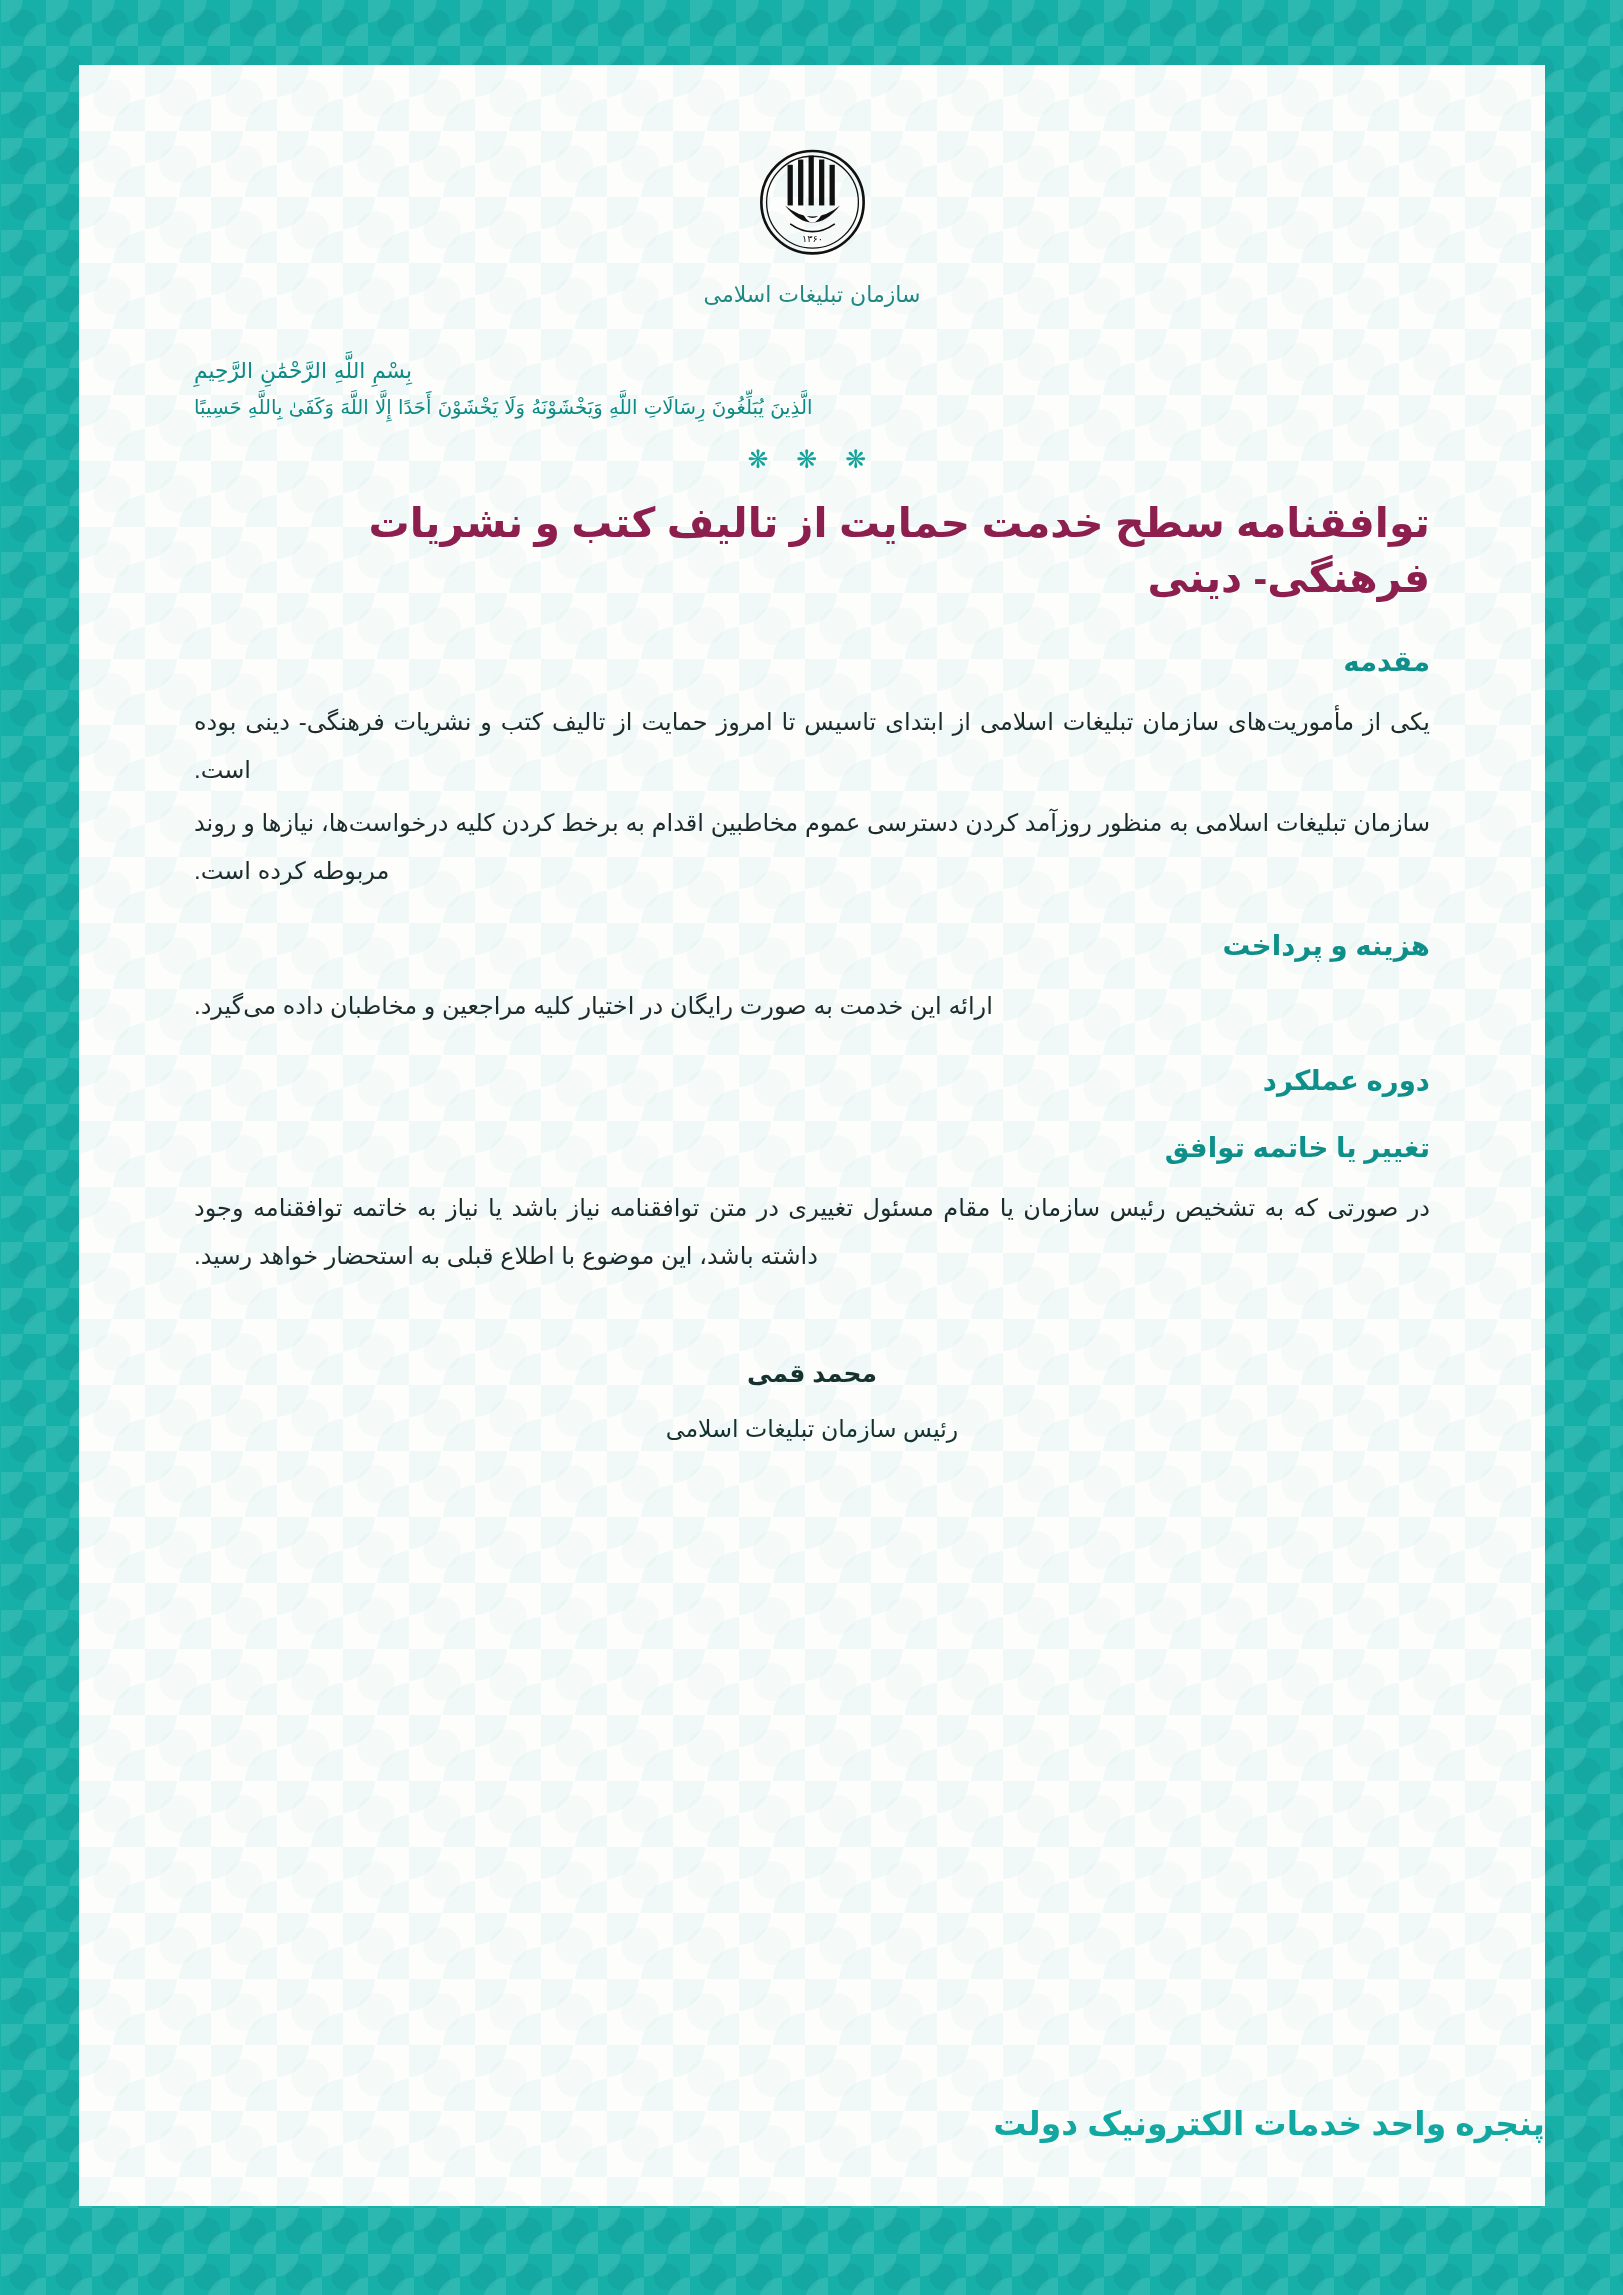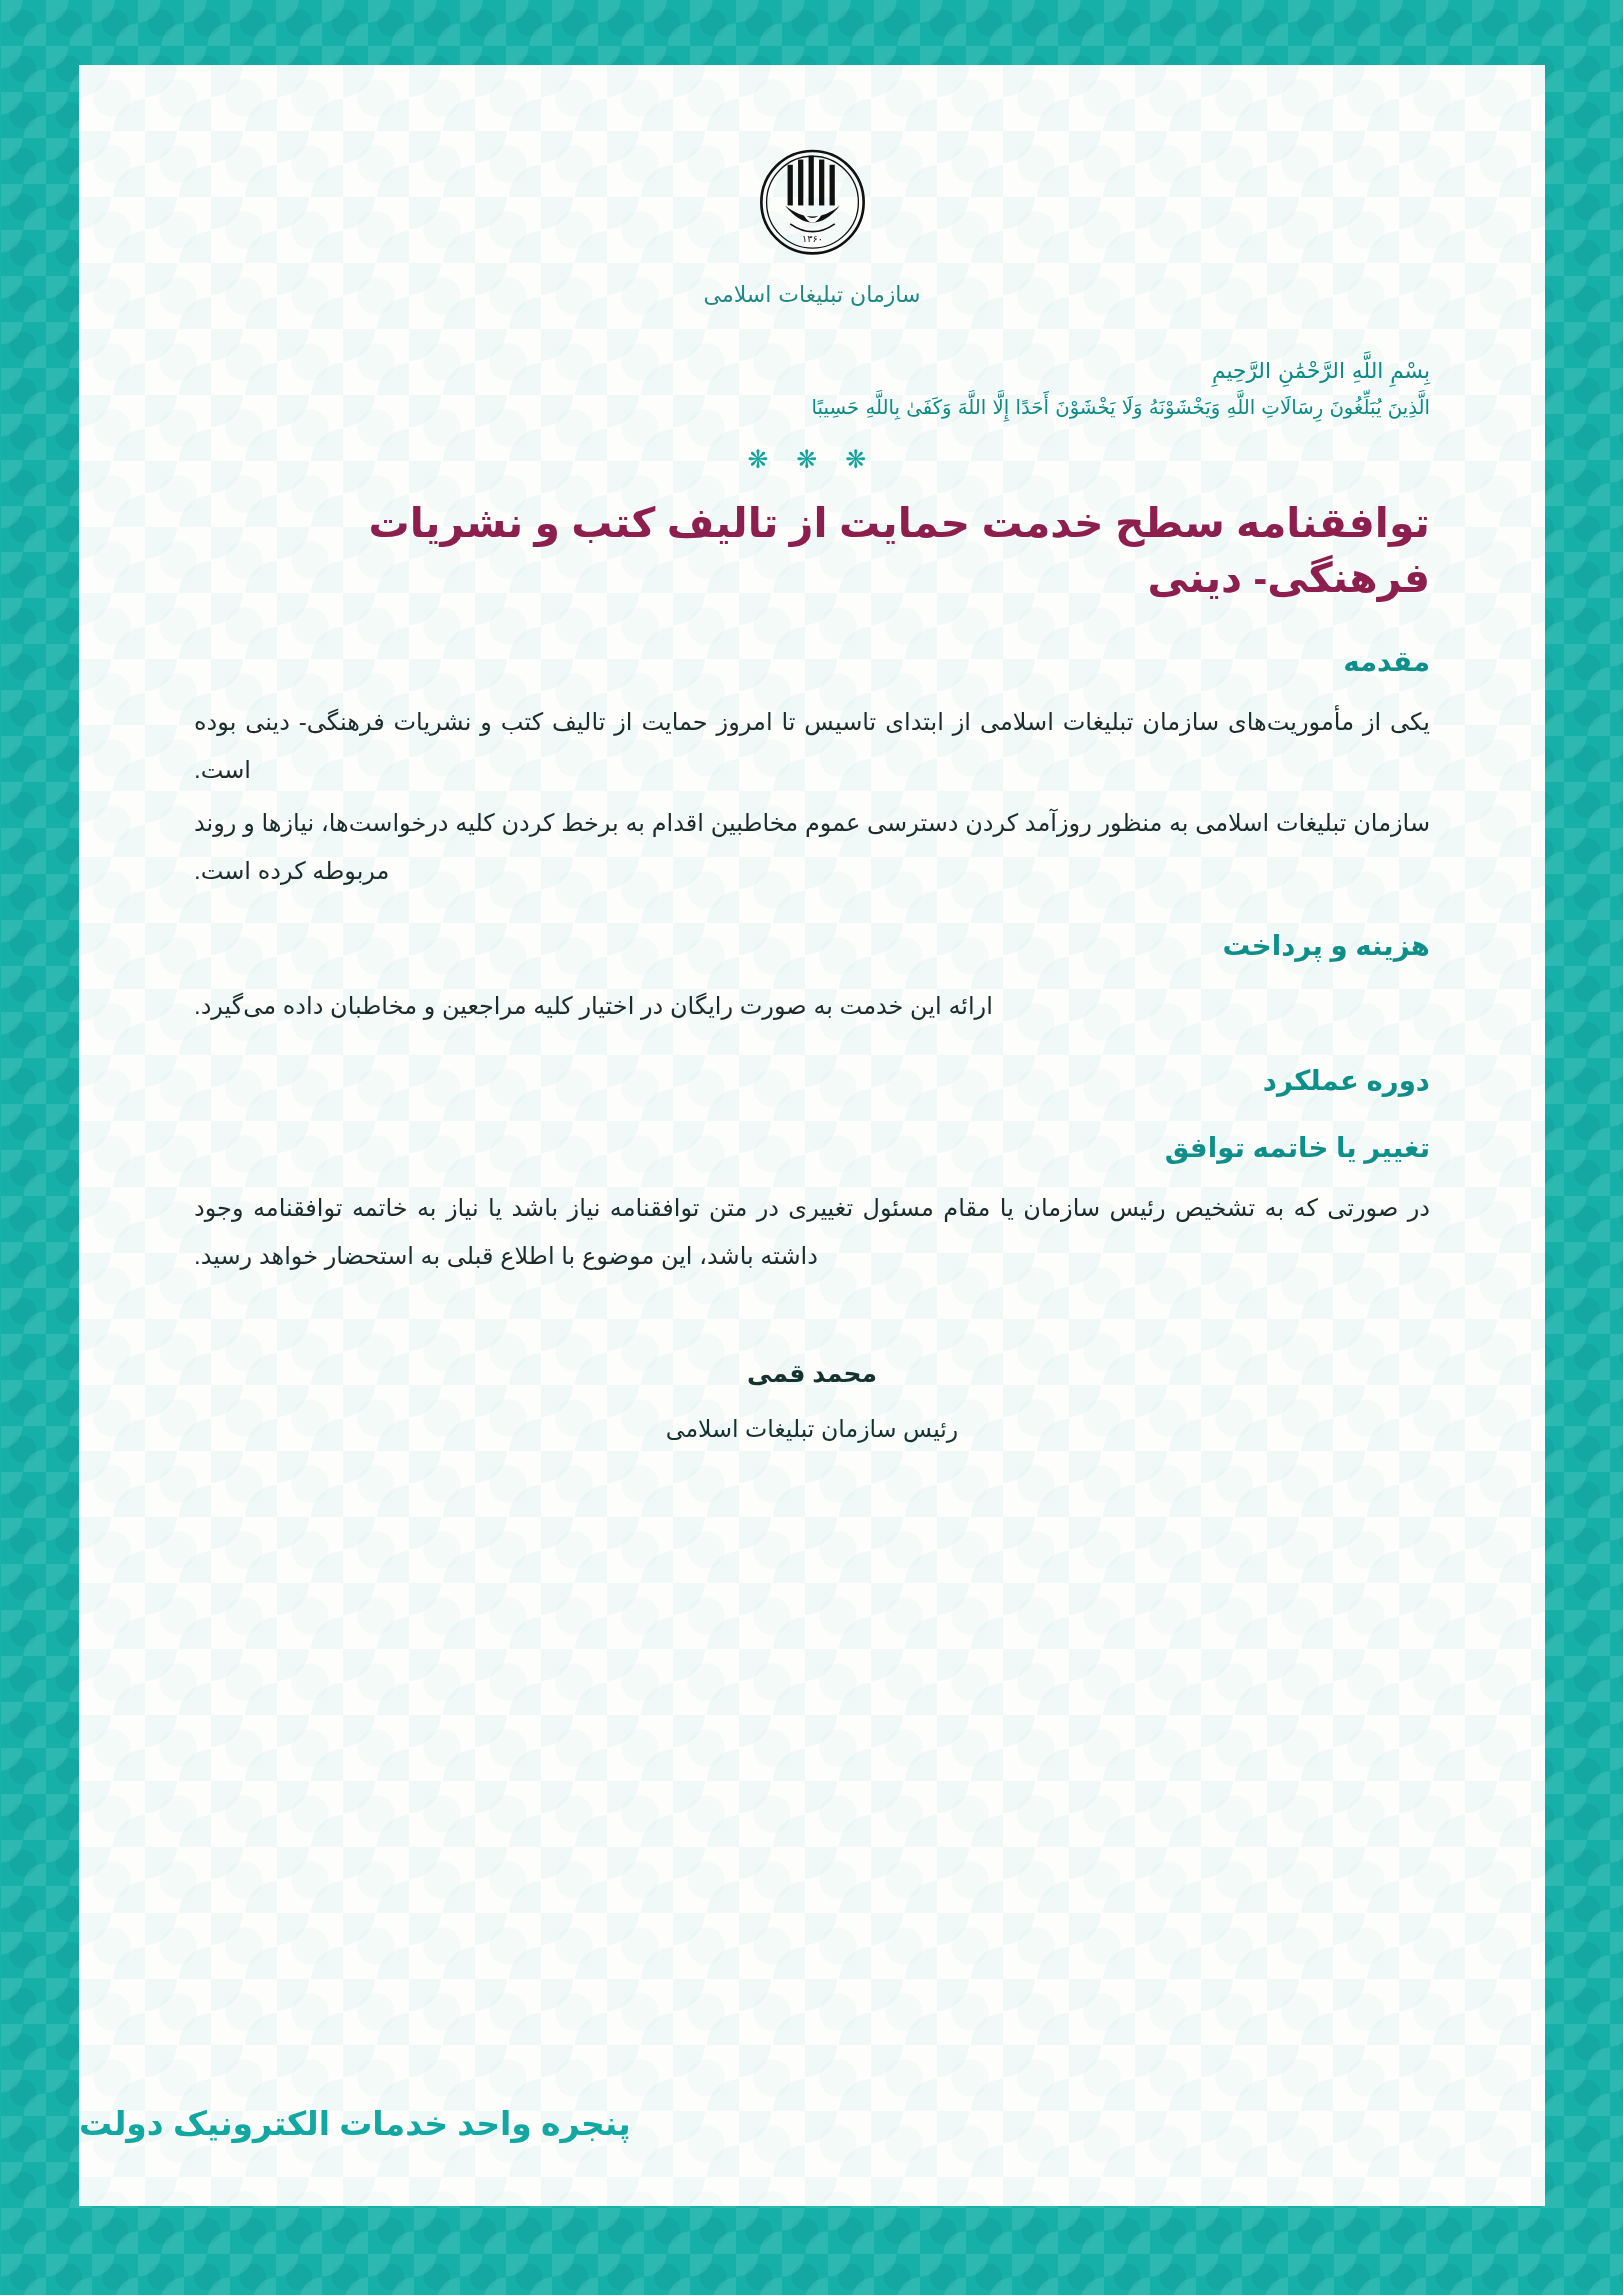--- a/index.html
+++ b/index.html
@@ -63,21 +63,21 @@
     color: #0f7f7a;
     font-size: 22px;
     letter-spacing: 1.3px;
     font-family: "DejaVu Sans", sans-serif;
     opacity: 0.92;
   }
 
   
   .basmala {
     margin-top: 51px;
-    text-align: right;
+    text-align: left;
     color: #0e8a85;
   }
   .basmala .line1 {
     font-size: 21.7px;
     letter-spacing: 0.7px;
     font-family: "DejaVu Sans", sans-serif;
   }
   .basmala .line2 {
     margin-top: 13px;
     font-size: 19.7px;
@@ -138,21 +138,21 @@
     margin-bottom: 27.6px;
   }
   .sig-role { font-size: 23.6px; }
 
   
   .footer {
     position: absolute;
     left: 0;
     right: 0;
     bottom: 63px;
-    text-align: left;
+    text-align: right;
     color: #12a8a1;
     font-size: 33px;
     font-weight: bold;
     letter-spacing: -0.3px;
   }
 </style>
 </head>
 <body>
 
 <div id="page-frame"></div>

